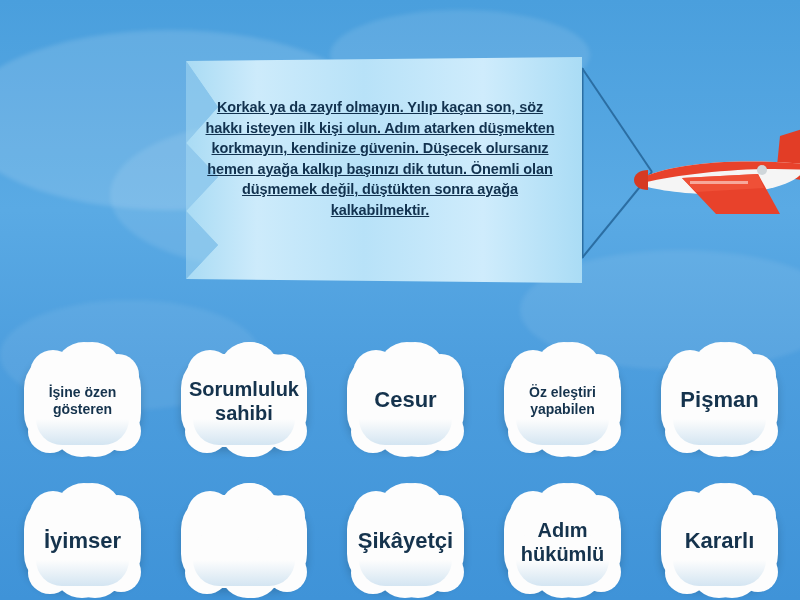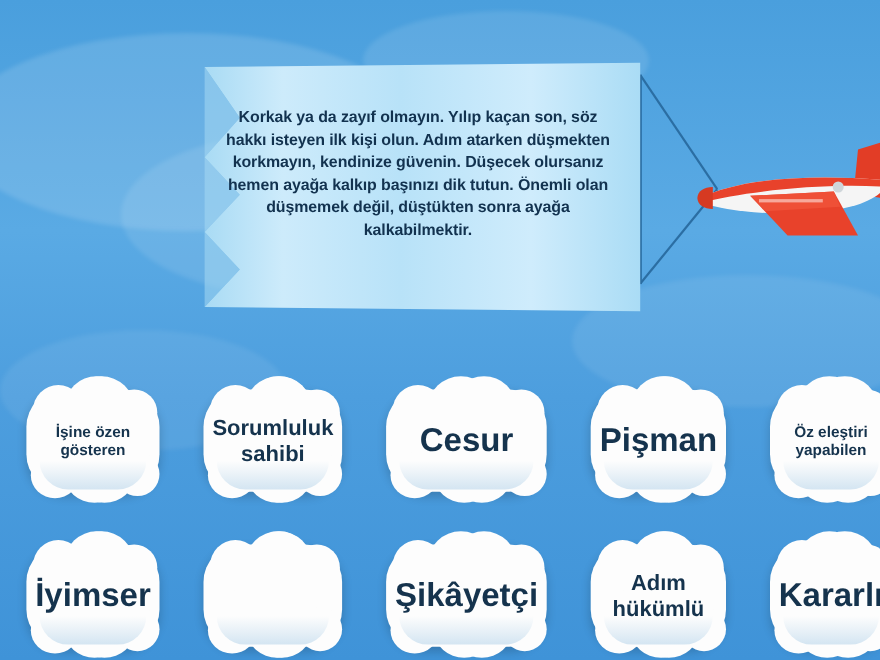--- a/index.html
+++ b/index.html
@@ -38,20 +38,21 @@
   #banner-text {
     position: absolute;
     left: 30px; top: 42px;
     width: 360px;
     text-align: center;
     color: #12324f;
     font-weight: bold;
     font-size: 14.5px;
     line-height: 1.42;
     letter-spacing: -0.1px;
+    text-decoration: underline;
   }
 
   
   #tow-svg { position: absolute; left: 560px; top: 60px; }
   #plane { position: absolute; left: 630px; top: 118px; width: 180px; height: 120px; }
 
   
   #cards {
     position: absolute;
     left: 22px; top: 348px;
@@ -100,21 +101,21 @@
   }
   .card .label {
     position: relative;
     z-index: 3;
     text-align: center;
     color: #15334d;
     font-weight: bold;
     line-height: 1.2;
     padding: 0 10px;
   }
-  .label.sz-lg { font-size: 30px; }
+  .label.sz-lg { font-size: 22px; }
   .label.sz-md { font-size: 20px; }
   .label.sz-sm { font-size: 14px; }
 </style>
 </head>
 <body>
 
 <div id="stage">
 
   <div class="bg-cloud b1"></div>
   <div class="bg-cloud b2"></div>
@@ -210,35 +211,35 @@
       <div class="cloudshape"></div>
       <div class="bump bp1"></div>
       <div class="bump bp2"></div>
       <div class="bump bp3"></div>
       <div class="bump bp4"></div>
       <div class="bump bp5"></div>
       <div class="bump bp6"></div>
       <div class="bump bp7"></div>
       <div class="bump bp8"></div>
       <div class="shade"></div>
+      <div class="label sz-sm">Öz eleştiri yapabilen</div>
+    </div>
+
+    <div class="card">
+      <div class="cloudshape"></div>
+      <div class="bump bp1"></div>
+      <div class="bump bp2"></div>
+      <div class="bump bp3"></div>
+      <div class="bump bp4"></div>
+      <div class="bump bp5"></div>
+      <div class="bump bp6"></div>
+      <div class="bump bp7"></div>
+      <div class="bump bp8"></div>
+      <div class="shade"></div>
       <div class="label sz-lg">Pişman</div>
-    </div>
-
-    <div class="card">
-      <div class="cloudshape"></div>
-      <div class="bump bp1"></div>
-      <div class="bump bp2"></div>
-      <div class="bump bp3"></div>
-      <div class="bump bp4"></div>
-      <div class="bump bp5"></div>
-      <div class="bump bp6"></div>
-      <div class="bump bp7"></div>
-      <div class="bump bp8"></div>
-      <div class="shade"></div>
-      <div class="label sz-sm">Öz eleştiri yapabilen</div>
     </div>
 
     <div class="card">
       <div class="cloudshape"></div>
       <div class="bump bp1"></div>
       <div class="bump bp2"></div>
       <div class="bump bp3"></div>
       <div class="bump bp4"></div>
       <div class="bump bp5"></div>
       <div class="bump bp6"></div>

